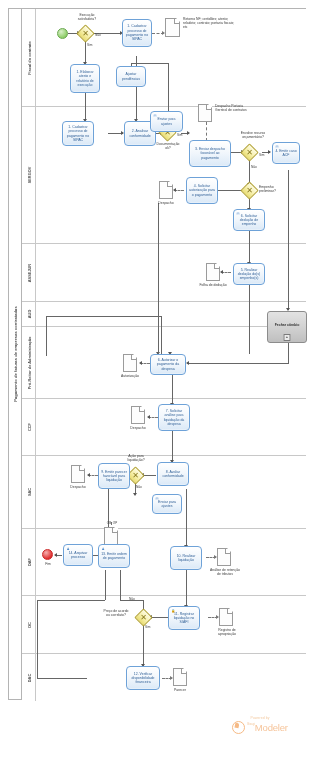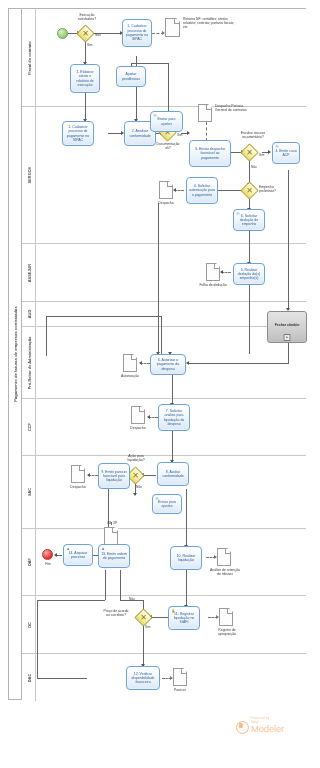--- a/index.html
+++ b/index.html
@@ -150,21 +150,21 @@
   .footer .mark{
     width:11px;height:11px;border-radius:50%;
     border:1.4px solid #f6ba85;position:relative;
   }
   .footer .mark:after{
     content:"";position:absolute;left:2px;top:1.2px;width:4px;height:4.5px;
     background:#f6ba85;border-radius:1px 2px 0 0;transform:rotate(12deg);
   }
   .footer .bz{font-size:2.8px;color:#f3c9a0;line-height:1;}
   .footer .md{font-size:9.5px;color:#f6c49a;line-height:1;font-weight:normal;letter-spacing:-.2px;}
-  .footer .txtcol{display:flex;flex-direction:column;justify-content:flex-end;}
+  .footer .txtcol{display:flex;justify-content:flex-end;}
 </style>
 </head>
 <body>
 
 <div id="canvas">
 
   <div class="pool">
     <div class="pool-header">
       <div class="pool-title">Pagamento de faturas de empresas contratadas</div>
     </div>

